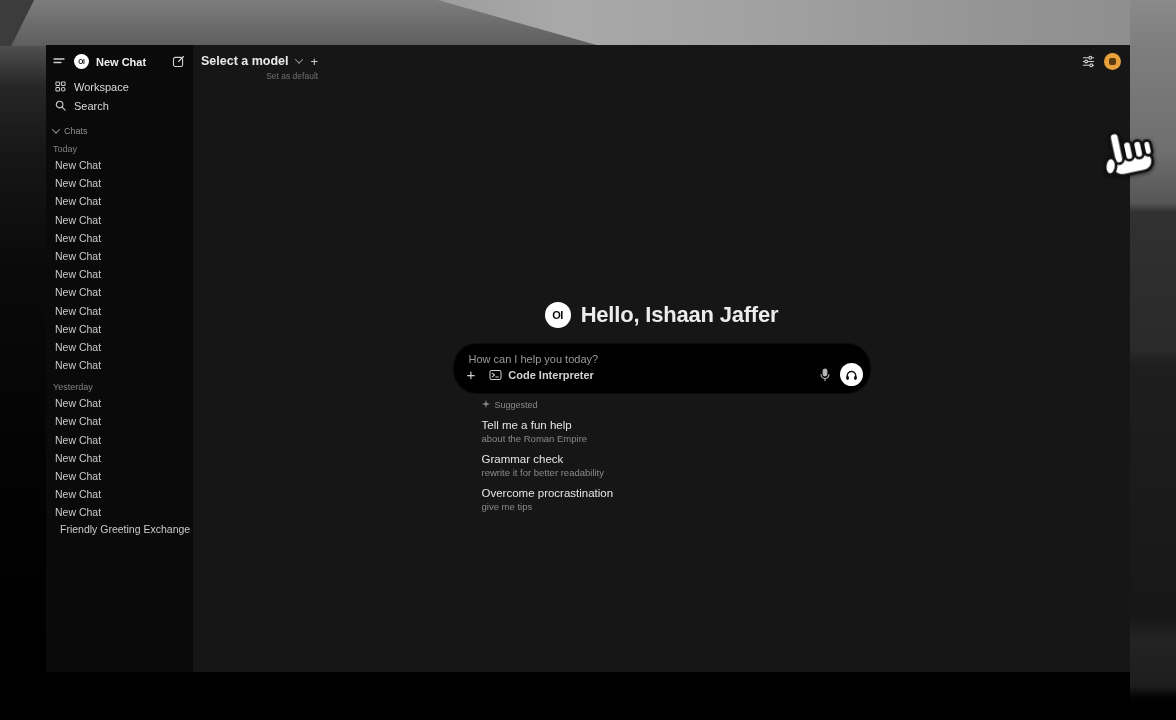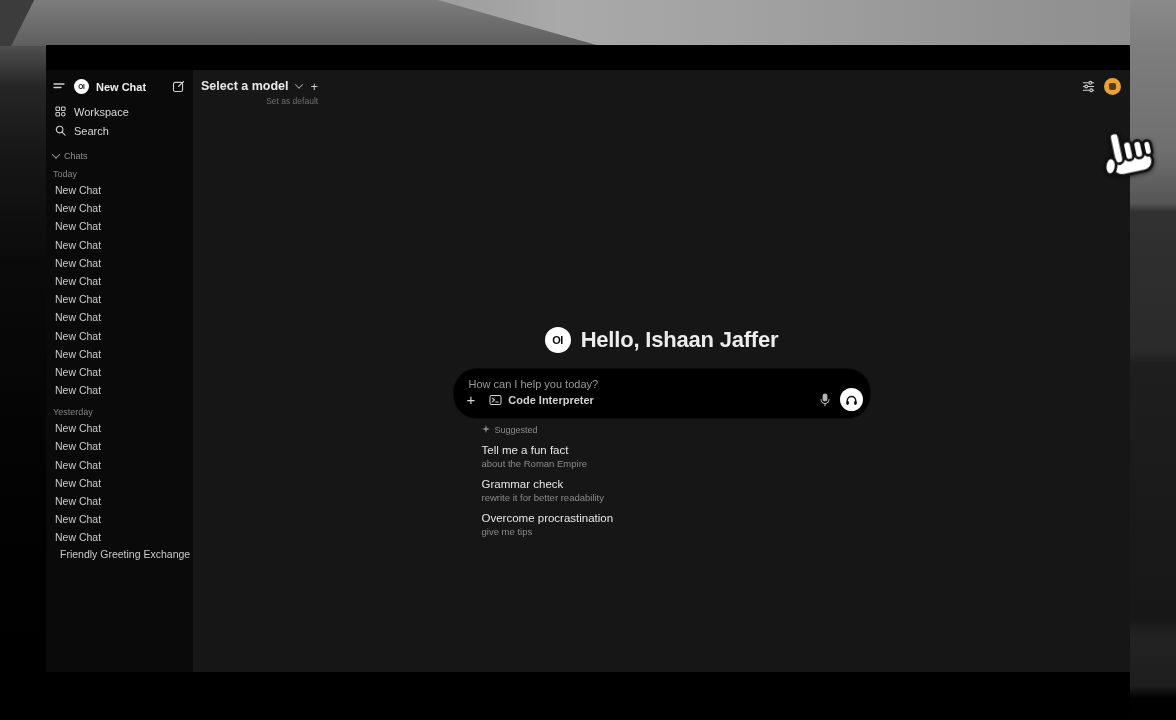--- a/index.html
+++ b/index.html
@@ -13,21 +13,21 @@
     clip-path:polygon(0 0,73% 0,100% 100%,0 100%);
     background:linear-gradient(180deg,#7d7d7d,#5e5e5e);}
   .bg-corner{position:absolute;left:0;top:0;width:62px;height:46px;
     clip-path:polygon(0 0,55% 0,18% 100%,0 100%);background:#3c3c3c;}
   .bg-left{position:absolute;left:0;top:46px;width:46px;height:674px;
     background:linear-gradient(180deg,#4f4f4f 0px,#262626 40px,#161616 110px,#0a0a0a 220px,#030303 420px,#000 600px);}
   .bg-right{position:absolute;left:1130px;top:0;width:46px;height:720px;
     background:linear-gradient(180deg,#8a8a8a 0px,#7e7e7e 46px,#6f6f6f 150px,#565656 203px,#313131 212px,#2a2a2a 350px,#1e1e1e 365px,#171717 618px,#232323 638px,#1d1d1d 686px,#020202 698px,#000 720px);}
 
   
-  .window{position:absolute;left:46px;top:45px;width:1084px;height:627px;display:flex;flex-direction:column;background:#161616;}
+  .window{position:absolute;left:46px;top:45px;width:1084px;height:627px;display:flex;flex-direction:row;background:#161616;}
   .titlebar{height:25px;background:#000;flex:0 0 auto;}
   .wbody{flex:1;display:flex;min-height:0;}
 
   
   .sidebar{width:147px;flex:0 0 auto;background:#0a0a0a;padding:8px 8px 0 7px;box-sizing:border-box;overflow:hidden;color:#d6d6d6;}
   .sb-header{display:flex;align-items:center;height:17px;}
   .icon-btn{display:inline-flex;align-items:center;justify-content:center;color:#cfcfcf;cursor:pointer;background:none;border:none;padding:0;}
   .sb-logo{width:15px;height:15px;border-radius:50%;background:#fff;color:#0b0b0b;display:flex;align-items:center;justify-content:center;
            font-size:6.5px;font-weight:bold;letter-spacing:-0.3px;margin-left:9px;}
   .sb-title{margin-left:7px;font-size:11px;font-weight:bold;color:#efefef;flex:1;}
@@ -246,21 +246,21 @@
           <div class="suggested">
             <div class="sug-label">
               <svg width="8" height="8" viewBox="0 0 10 10">
                 <path d="M5 0 L6.1 3.9 L10 5 L6.1 6.1 L5 10 L3.9 6.1 L0 5 L3.9 3.9 Z" fill="#8a8a8a"></path>
               </svg>
               <span>Suggested</span>
             </div>
             <div class="sug-items">
 
                 <div class="sug-item">
-                  <div class="sug-title">Tell me a fun fact</div>
+                  <div class="sug-title">Tell me a fun help</div>
                   <div class="sug-sub">about the Roman Empire</div>
                 </div>
 
                 <div class="sug-item">
                   <div class="sug-title">Grammar check</div>
                   <div class="sug-sub">rewrite it for better readability</div>
                 </div>
 
                 <div class="sug-item">
                   <div class="sug-title">Overcome procrastination</div>

